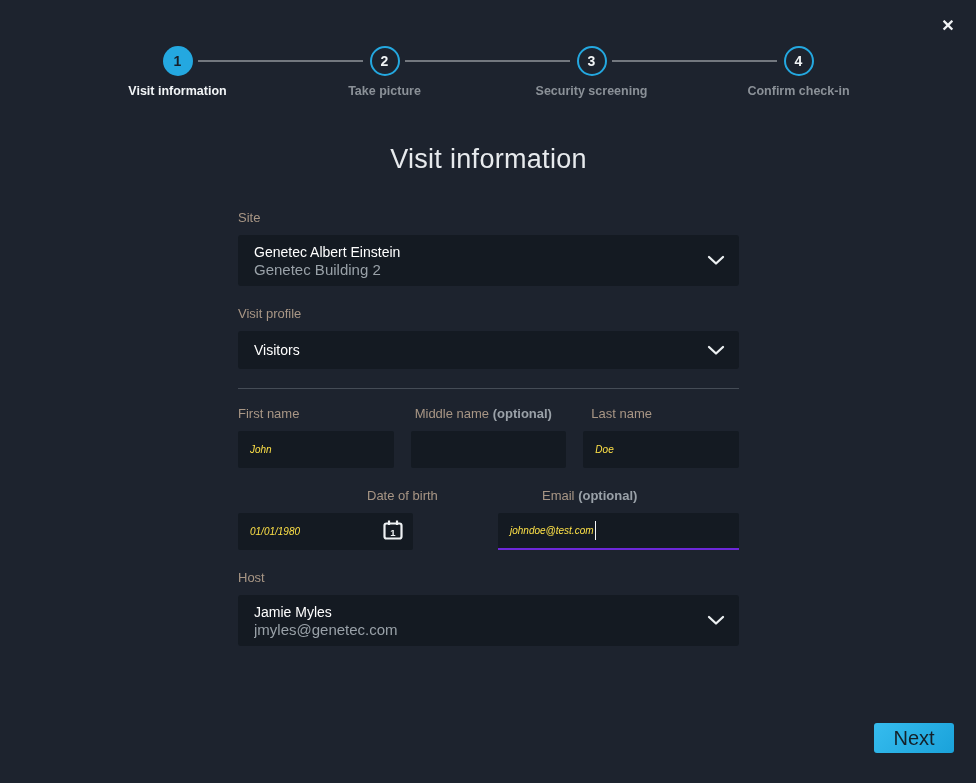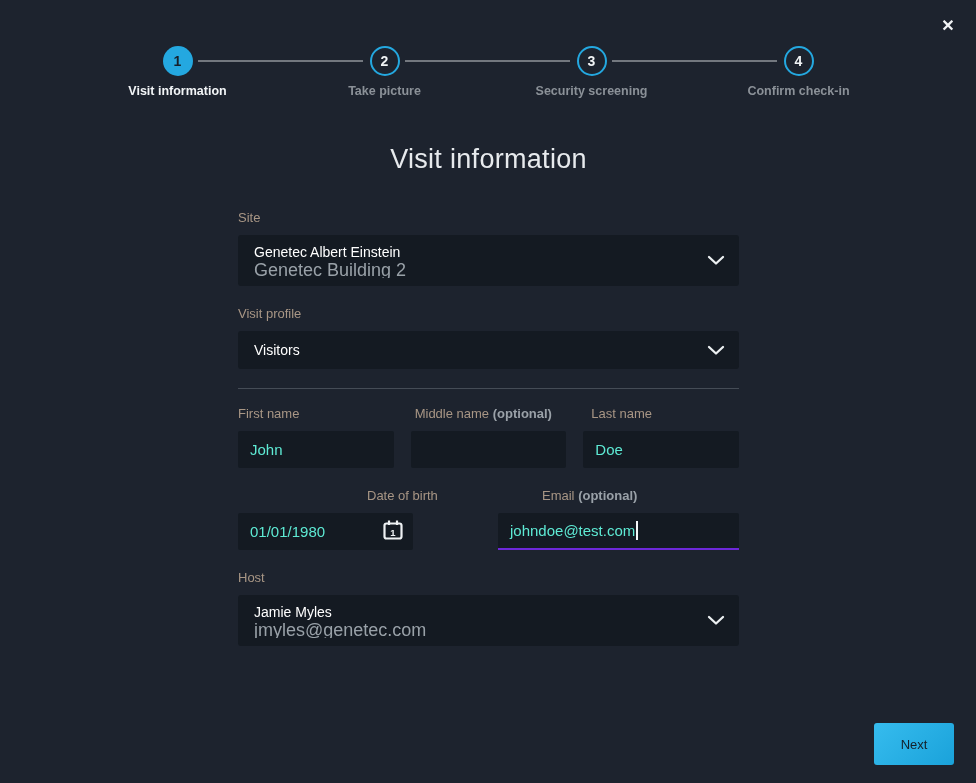--- a/index.html
+++ b/index.html
@@ -58,44 +58,45 @@
 
   
   .select-box {
     background:#141a22; border-radius:3px;
     display:flex; align-items:center;
     padding:0 14px 0 16px; cursor:pointer;
     width:100%;
   }
   .select-text { flex:1; overflow:hidden; }
   .select-primary { font-size:14px; color:#ffffff; line-height:19px; }
-  .select-secondary { font-size:18px; color:#99a1a8; line-height:16px; }
+  .select-secondary { font-size:15px; color:#99a1a8; line-height:16px; }
   .chevron { flex:0 0 auto; display:flex; align-items:center; }
 
   .lbl-site        { position:absolute; top:210px; left:0; }
   .site-select     { position:absolute; top:235px; height:51px; }
   .lbl-profile     { position:absolute; top:306px; left:0; }
   .profile-select  { position:absolute; top:331px; height:38px; }
 
   .divider {
     position:absolute; top:388px; left:0; width:100%; height:1px;
     background:#454c56;
   }
 
   
   .names-labels { position:absolute; top:406px; width:100%; display:flex; gap:29px; }
   .names-labels > div { flex:1; }
   .names-inputs { position:absolute; top:431px; width:100%; display:flex; gap:17px; }
   .names-inputs > input { flex:1; min-width:0; }
 
   .text-input {
     background:#141a22; border:none; border-radius:2px;
-    height:37px; color:#5eead4; font-size:15px;
+    height:37px; color:#fde047; font-size:10px;
     padding:0 12px; font-family:"Liberation Sans", sans-serif;
     outline:none;
+    font-style:italic;
   }
 
   
   .dob-email-labels { position:absolute; top:488px; width:100%; display:flex; justify-content:flex-end;margin-left:44px; }
   .dob-email-labels .lbl-dob   { width:175px; }
   .dob-email-labels .lbl-email { width:241px; }
   .dob-email-row { position:absolute; top:513px; width:100%; display:flex; justify-content:space-between; }
 
   .dob-wrap { position:relative; width:175px; }
   .dob-wrap input { width:100%; padding-right:40px; }
@@ -111,24 +112,24 @@
     cursor:text;
   }
   .caret { width:1.5px; height:19px; background:#f5f7f9; margin-left:1px; }
 
   .lbl-host    { position:absolute; top:570px; left:0; }
   .host-select { position:absolute; top:595px; height:51px; }
 
   
   .next-btn {
     position:absolute; top:723px; right:22px;
-    width:80px; height:42px;
+    width:80px; height:30px;
     background:linear-gradient(135deg,#36bcee 0%,#1aa2da 100%);
     border:none; border-radius:3px;
-    font-size:13px; color:#142029; cursor:pointer;
+    font-size:20px; color:#142029; cursor:pointer;
     font-family:"Liberation Sans", sans-serif;
   }
 </style>
 </head>
 <body>
 
 <button class="close-btn">✕</button>
 
 <div class="stepper">
   <div class="step-line line-1"></div>

